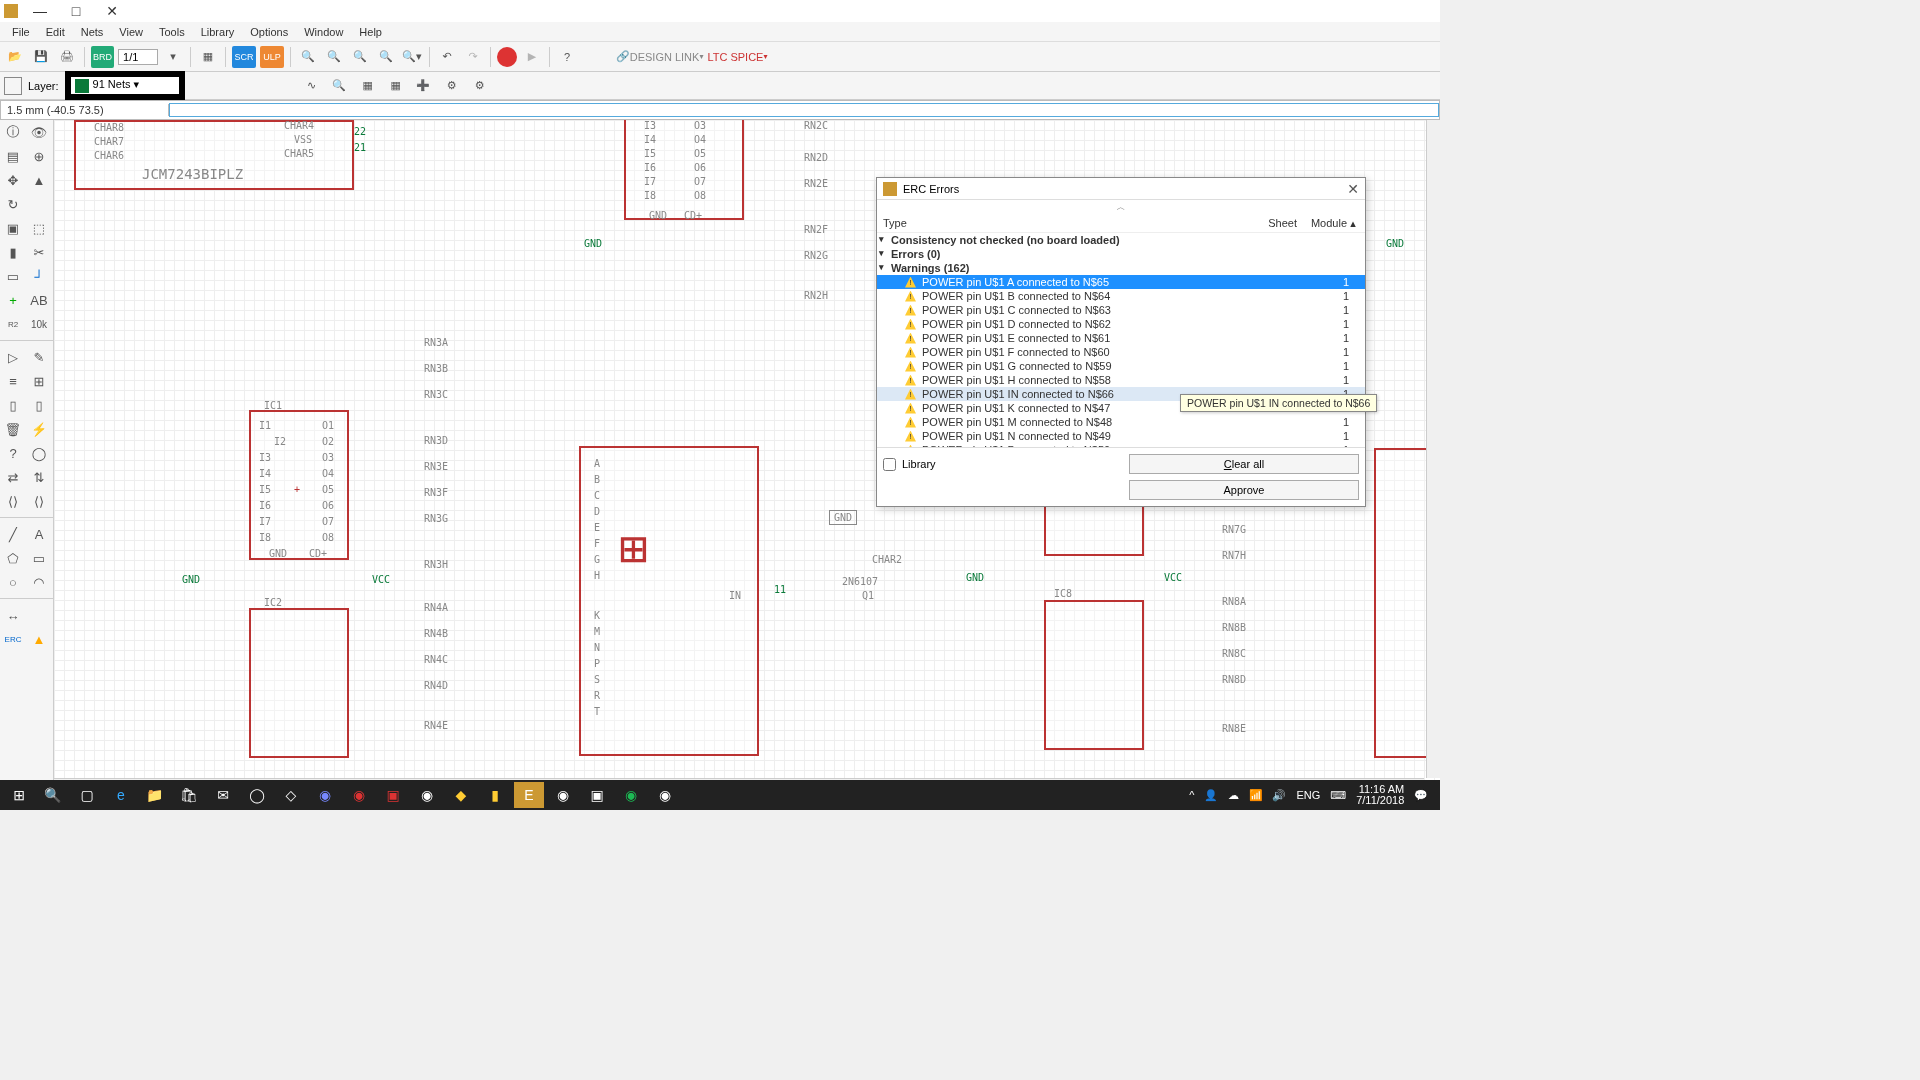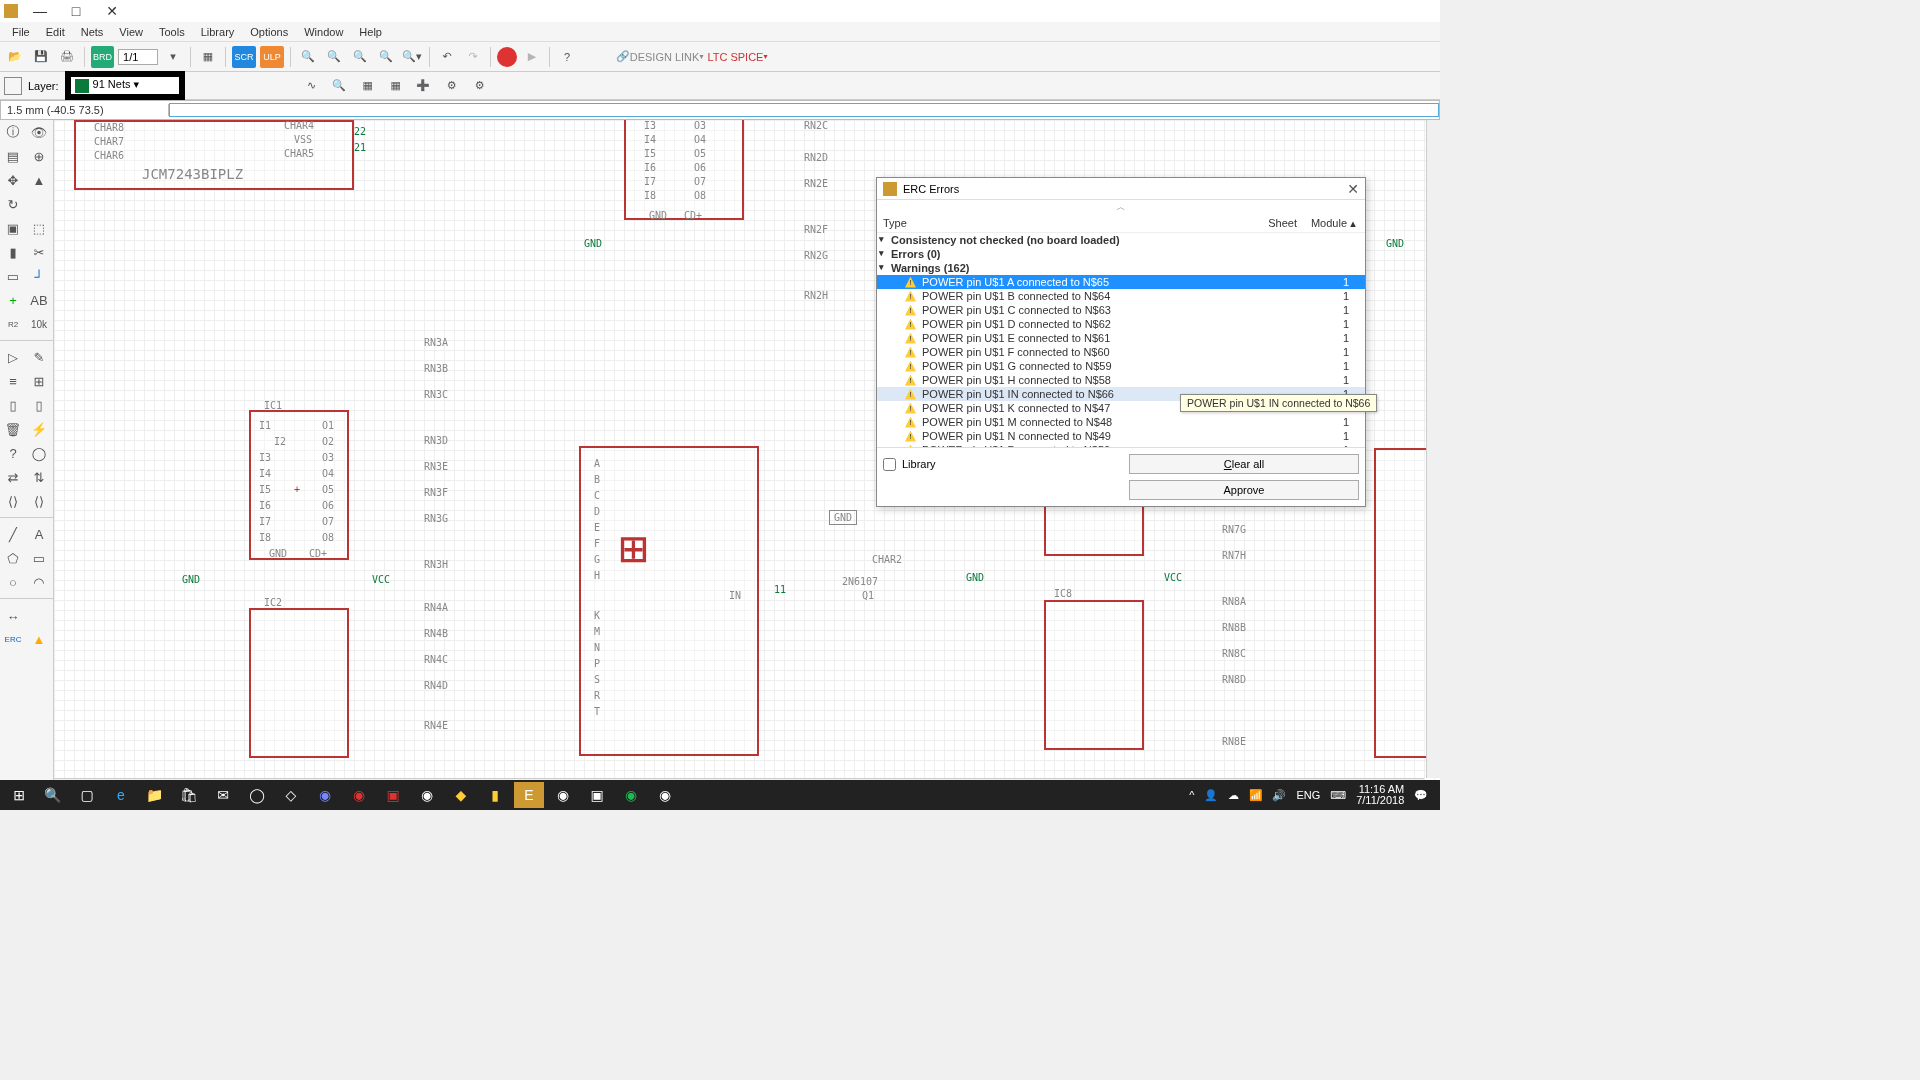--- a/index.html
+++ b/index.html
@@ -337,21 +337,21 @@
     <div class="sch grn" style="left:912px;top:452px">GND</div>
     <div class="sch grn" style="left:1110px;top:452px">VCC</div>
 
     <div class="sch" style="left:1168px;top:378px">RN7E</div>
     <div class="sch" style="left:1168px;top:404px">RN7G</div>
     <div class="sch" style="left:1168px;top:430px">RN7H</div>
     <div class="sch" style="left:1168px;top:476px">RN8A</div>
     <div class="sch" style="left:1168px;top:502px">RN8B</div>
     <div class="sch" style="left:1168px;top:528px">RN8C</div>
     <div class="sch" style="left:1168px;top:554px">RN8D</div>
-    <div class="sch" style="left:1168px;top:616px">RN8E</div>
+    <div class="sch" style="left:1168px;top:603px">RN8E</div>
 
     <div class="sch grn" style="left:1332px;top:118px">GND</div>
     <div class="compbox" style="left:1320px;top:328px;width:65px;height:310px"></div>
 
     <div class="scrollh">
         <div class="thumb"></div>
       </div>
     <div class="scrollv"></div>
   </div>
 </div>

